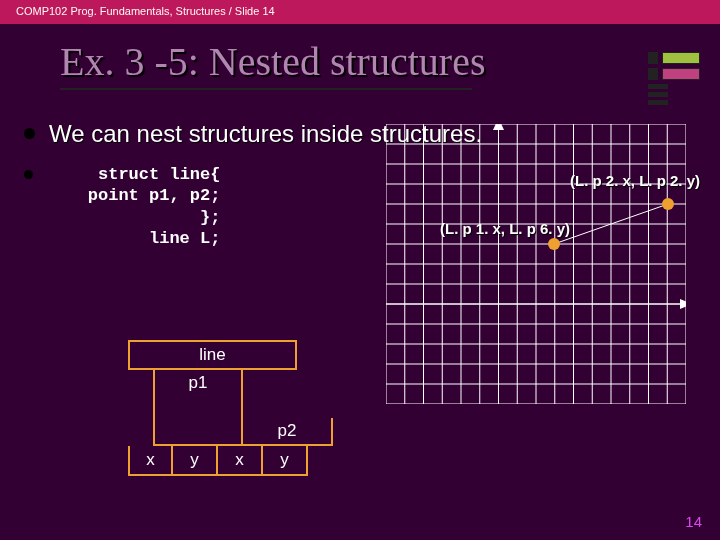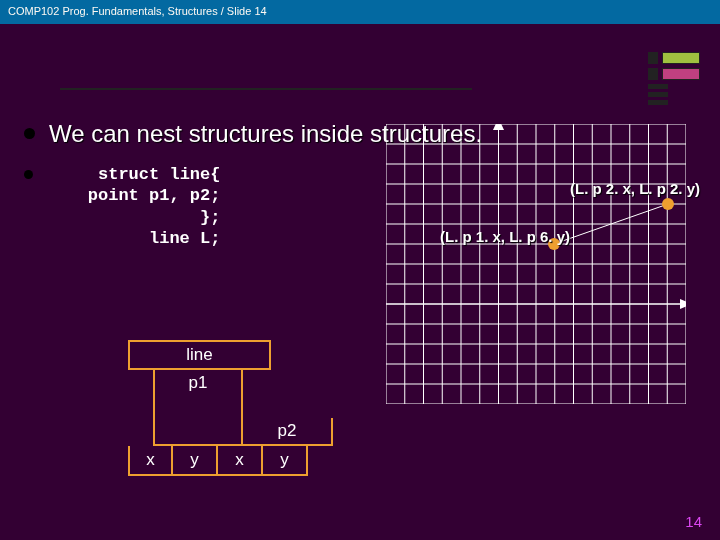--- a/index.html
+++ b/index.html
@@ -6,24 +6,24 @@
   html, body { width: 720px; height: 540px; overflow: hidden; }
   body {
     background: #330033;
     font-family: Arial, Helvetica, sans-serif;
     color: #ffffff;
     position: relative;
   }
   .header-bar {
     width: 100%;
     height: 24px;
-    background: #0369a1;
+    background: #be185d;
     color: #fdf9f3;
     font-size: 11px;
-    padding: 5px 8px;
+    padding: 5px 16px;
     font-family: Arial, sans-serif;
   }
   .title-wrap {
     position: relative;
     height: 76px;
   }
   .title {
     position: absolute;
     left: 60px;
     top: 14px;
@@ -105,34 +105,33 @@
   }
   .grid line { stroke:#fff; stroke-width:1;}
   .axis-h, .axis-v { stroke:#fff; stroke-width:2;}
   .label1, .label2 {
     position:absolute;
     font-size:15px;
     font-weight:bold;
     color:#fff;
     text-shadow:1px 1px 1px #000;
     white-space:nowrap;
-    margin-top:8px;
   }
   .label1 { left: 54px; top: 112px; }
   .label2 { left: 184px; top: 64px; }
 
   
   .struct-table {
     position: absolute;
     left: 128px;
     top: 340px;
   }
   .struct-table div { text-align:center; }
   .tbl-line {
-    width: 143px;
+    width: 169px;
     border: 2px solid #eea030;
     padding: 3px 0;
     font-size: 17px;
   }
   .tbl-row2 { display:flex;padding-left:25px; }
   .tbl-p1, .tbl-p2 {
     width: 90px;
     border-left: 2px solid #eea030;
     border-right: 2px solid #eea030;
     border-bottom: 2px solid #eea030;
@@ -158,20 +157,21 @@
     color:#d946ef;
     font-size:15px;
   }
 </style>
 </head>
 <body>
 
 <div class="header-bar">COMP102 Prog. Fundamentals, Structures / Slide 14</div>
 
 <div class="title-wrap">
+  <div class="title">Ex. 3 -5: Nested structures</div>
   <div class="title-underline"></div>
   <div class="logo">
     <div class="logo-row">
       <div class="logo-left"></div>
         <div class="logo-right-top"></div>
     </div>
     <div class="logo-row">
       <div class="logo-left"></div>
         <div class="logo-right-mag"></div>
     </div>

